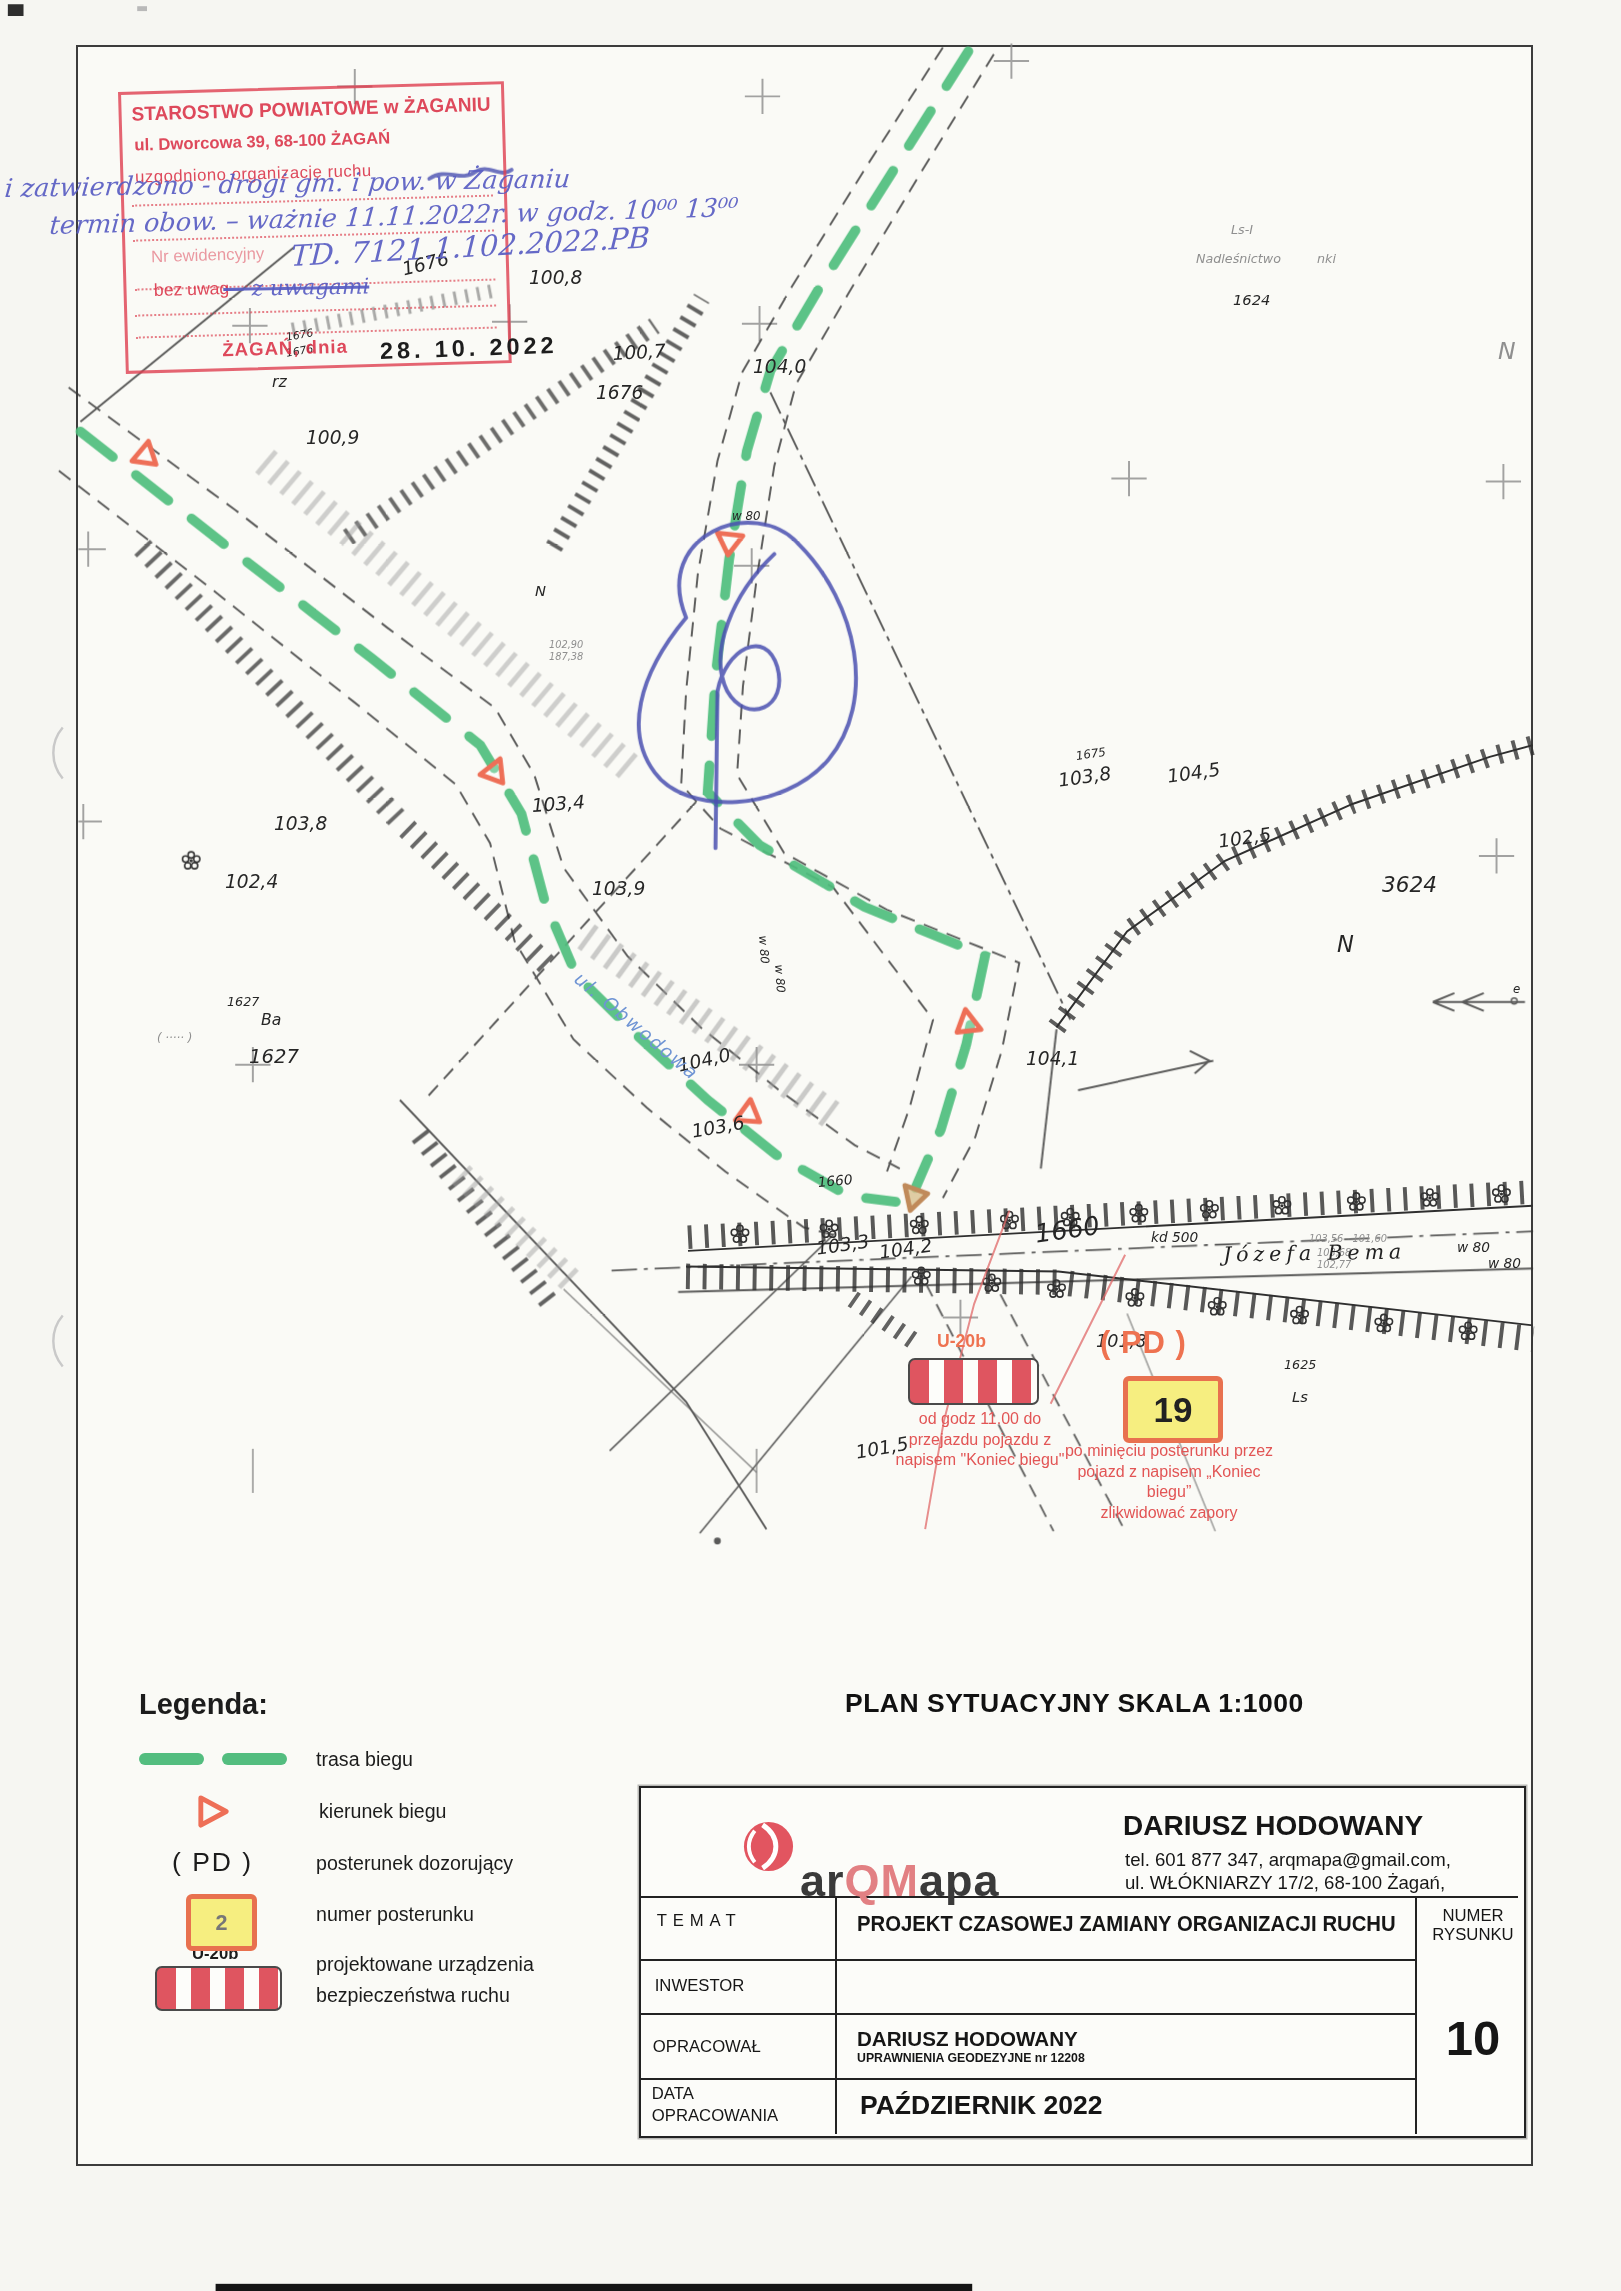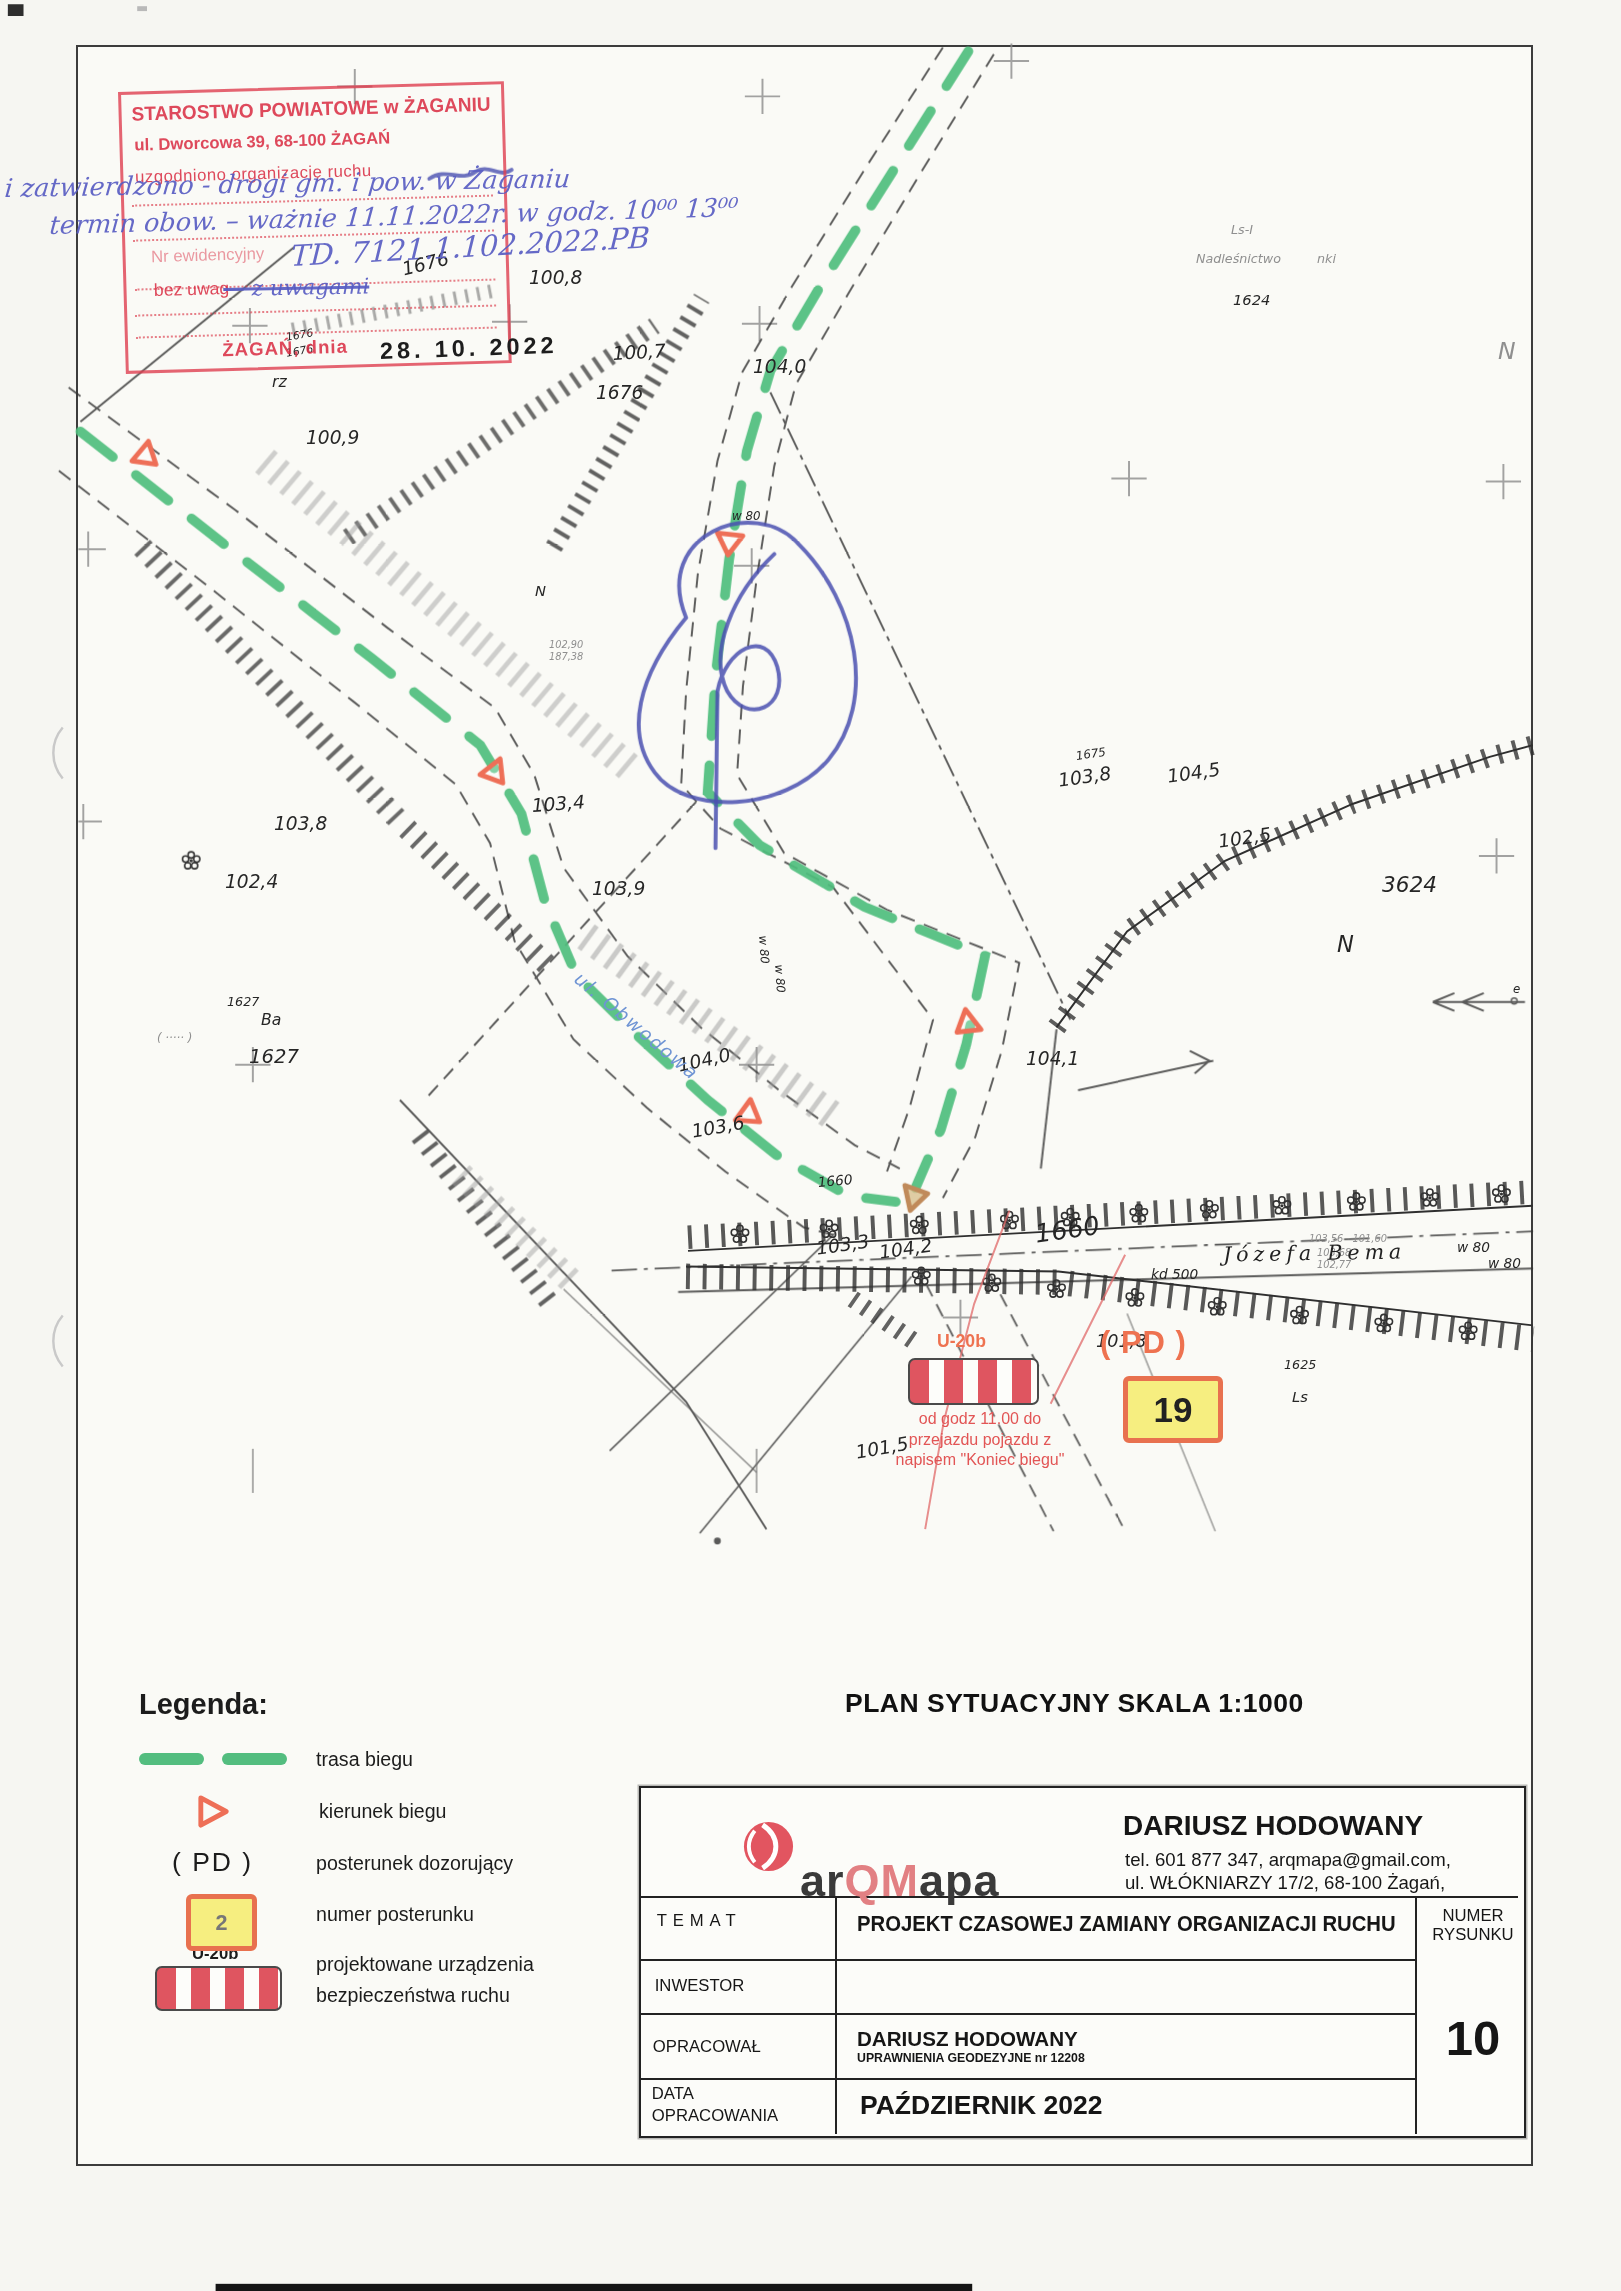--- a/index.html
+++ b/index.html
@@ -244,21 +244,21 @@
   <div class="ml" style="left:261px;top:1010px;font-size:15.7px;">Ba</div>
   <div class="ml gray" style="left:157px;top:1031px;font-size:11.8px;">( ····· )</div>
   <div class="ml" style="left:249px;top:1045px;font-size:19.6px;">1627</div>
   <div class="ml" style="left:676px;top:1055px;transform:rotate(-12deg);">104,0</div>
   <div class="ml" style="left:690px;top:1121px;transform:rotate(-10deg);">103,6</div>
   <div class="ml" style="left:817px;top:1174px;font-size:13.7px;transform:rotate(-5deg);">1660</div>
   <div class="ml" style="left:1026px;top:1048px;">104,1</div>
   <div class="ml" style="left:815px;top:1238px;transform:rotate(-8deg);">103,3</div>
   <div class="ml" style="left:878px;top:1242px;transform:rotate(-8deg);">104,2</div>
   <div class="ml" style="left:1033px;top:1219px;font-size:25.5px;transform:rotate(-8deg);">1660</div>
-  <div class="ml" style="left:1151px;top:1229px;font-size:13.7px;margin-top:37px;">kd 500</div>
+  <div class="ml" style="left:1151px;top:1229px;font-size:13.7px;">kd 500</div>
   <div class="ml gray" style="left:1309px;top:1233px;font-size:9.8px;">103,56 · 101,60</div>
   <div class="ml gray" style="left:1317px;top:1247px;font-size:9.8px;">103,68</div>
   <div class="ml gray" style="left:1317px;top:1259px;font-size:9.8px;">102,77</div>
   <div class="ml" style="left:1457px;top:1239px;font-size:13.7px;">w 80</div>
   <div class="ml" style="left:1488px;top:1255px;font-size:13.7px;">w 80</div>
   <div class="ml" style="left:854px;top:1442px;transform:rotate(-10deg);">101,5</div>
   <div class="ml" style="left:1096px;top:1331px;font-size:17.6px;">101,8</div>
   <div class="ml" style="left:1284px;top:1357px;font-size:12.7px;">1625</div>
   <div class="ml" style="left:1292px;top:1388px;font-size:14.7px;">Ls</div>
 
@@ -267,20 +267,25 @@
 
   <div class="ml orange" style="left:937px;top:1331px;font-size:17.6px;font-style:normal;font-weight:bold;font-family:'Liberation Sans',sans-serif;">U-20b</div>
   <div class="barrier" style="left:908px;top:1358px;width:127px;height:43px;"></div>
   <div class="cap" style="left:882px;top:1409px;width:196px;">
     <div>od godz 11.00 do</div>
     <div>przejazdu pojazdu z</div>
     <div>napisem "Koniec biegu"</div>
   </div>
   <div class="ml orange" style="left:1100px;top:1325px;font-size:31px;font-style:normal;font-weight:bold;letter-spacing:1px;font-family:'Liberation Sans',sans-serif;">( PD )</div>
   <div class="pbox" style="left:1123px;top:1376px;width:90px;height:57px;font:bold 35px 'Liberation Sans',sans-serif;">19</div>
+  <div class="cap" style="left:1061px;top:1441px;width:216px;">
+    <div>po minięciu posterunku przez</div>
+    <div>pojazd z napisem „Koniec biegu”</div>
+    <div>zlikwidować zapory</div>
+  </div>
 
   <div class="lg-text" style="left:139px;top:1688px;font-size:29px;font-weight:bold;">Legenda:</div>
   <div class="lg-dash" style="left:139px;top:1753px;"></div>
   <div class="lg-dash" style="left:222px;top:1753px;"></div>
   <div class="lg-text" style="left:316px;top:1748px;">trasa biegu</div>
   <svg style="position:absolute;left:194px;top:1792px;z-index:3;" width="39" height="39" viewBox="0 0 40 40">
     <path d="M7 6 L33 20 L7 34 Z" fill="none" stroke="#ee6f57" stroke-width="5" stroke-linejoin="round"></path>
   </svg>
   <div class="lg-text" style="left:319px;top:1800px;">kierunek biegu</div>
   <div class="lg-text orange" style="left:172px;top:1847px;font-size:26.5px;letter-spacing:2px;">( PD )</div>

